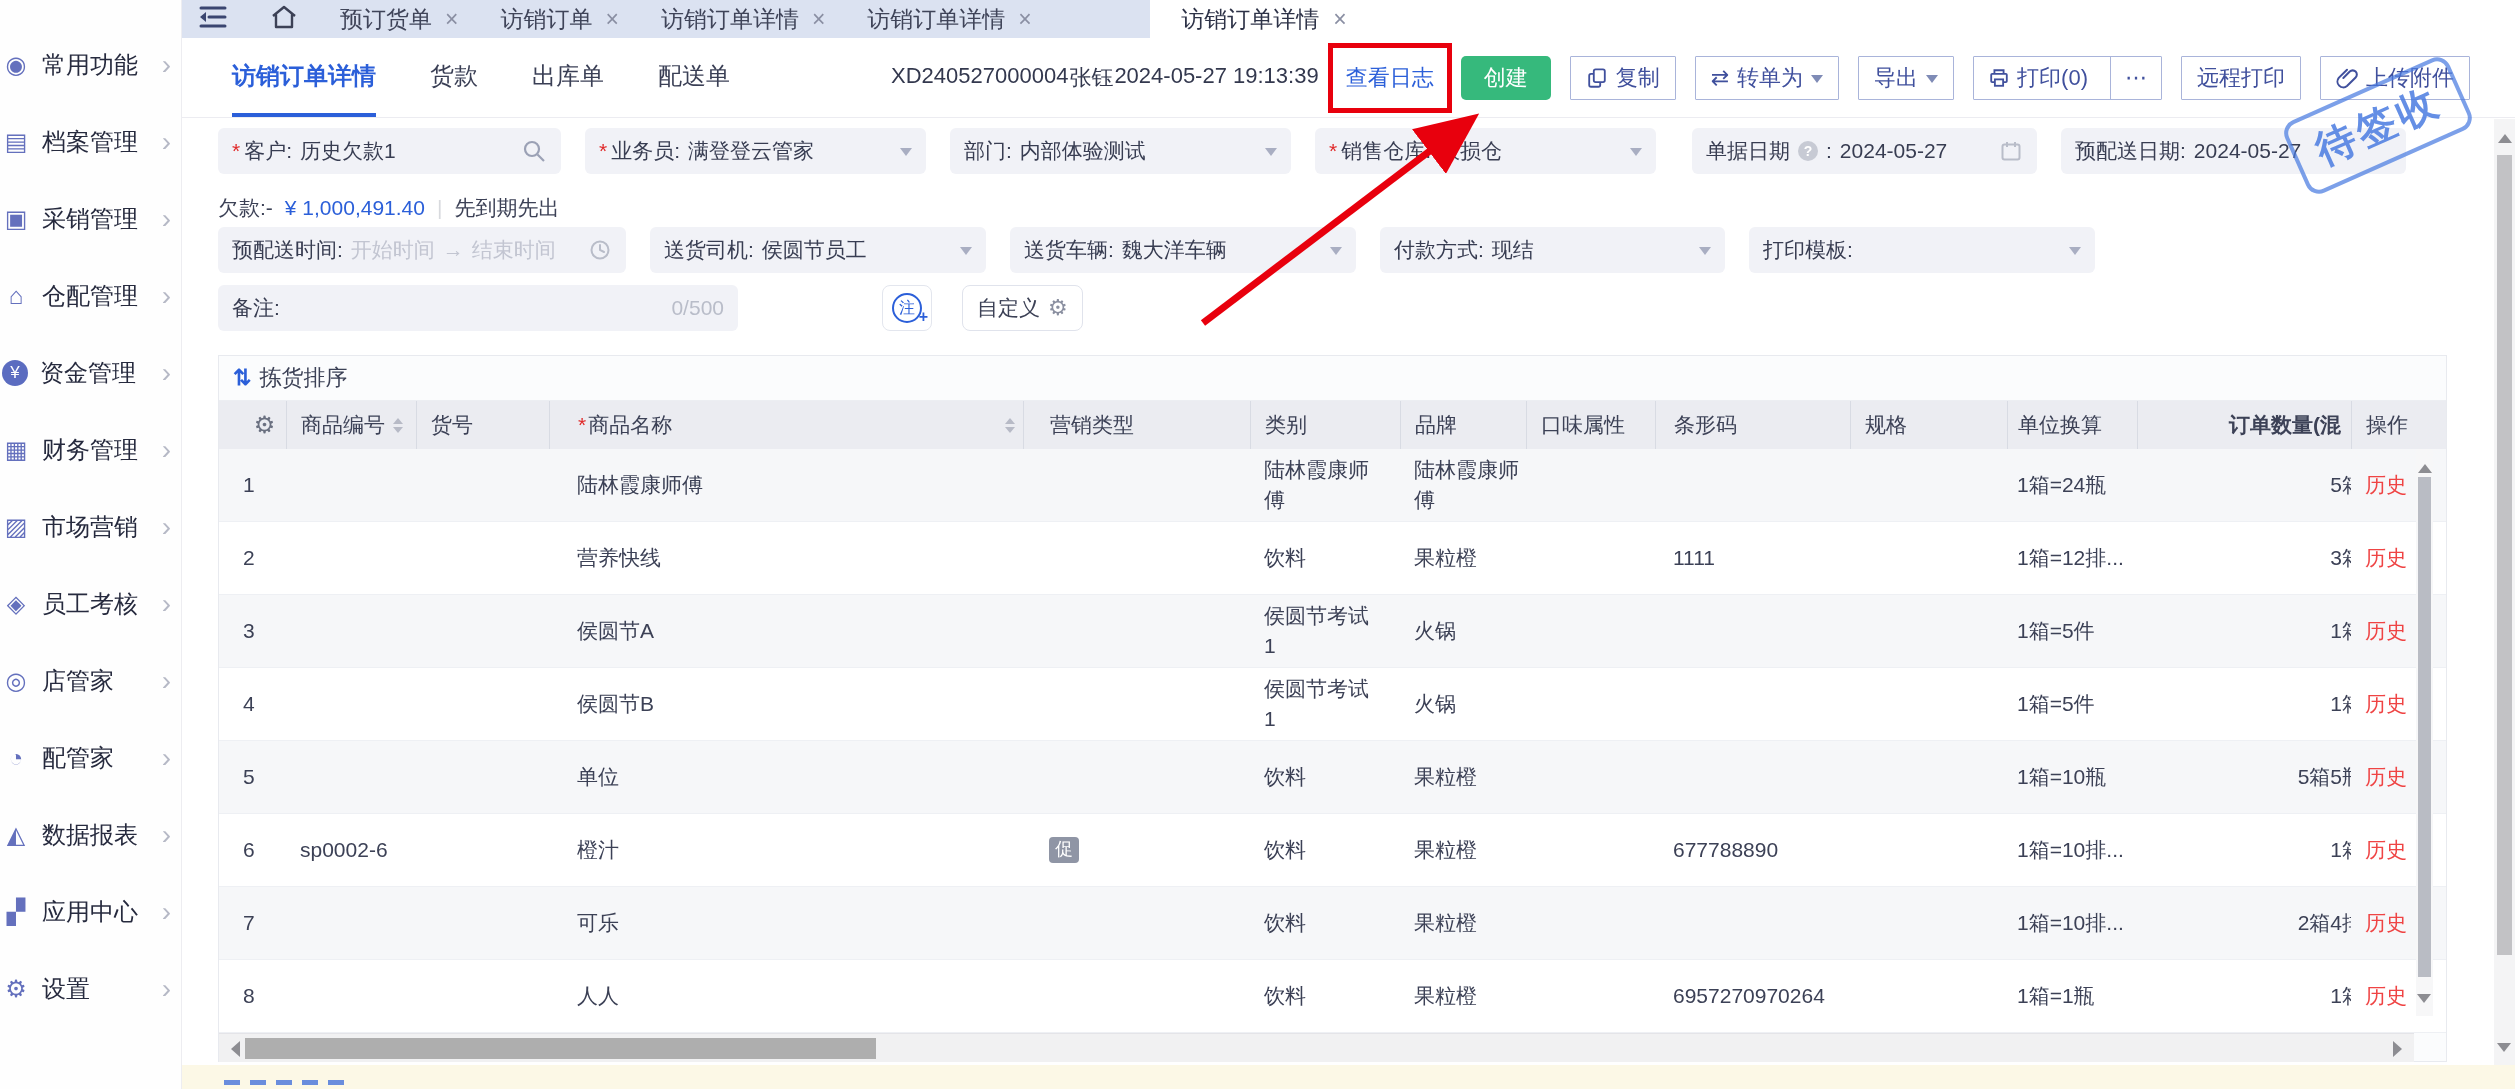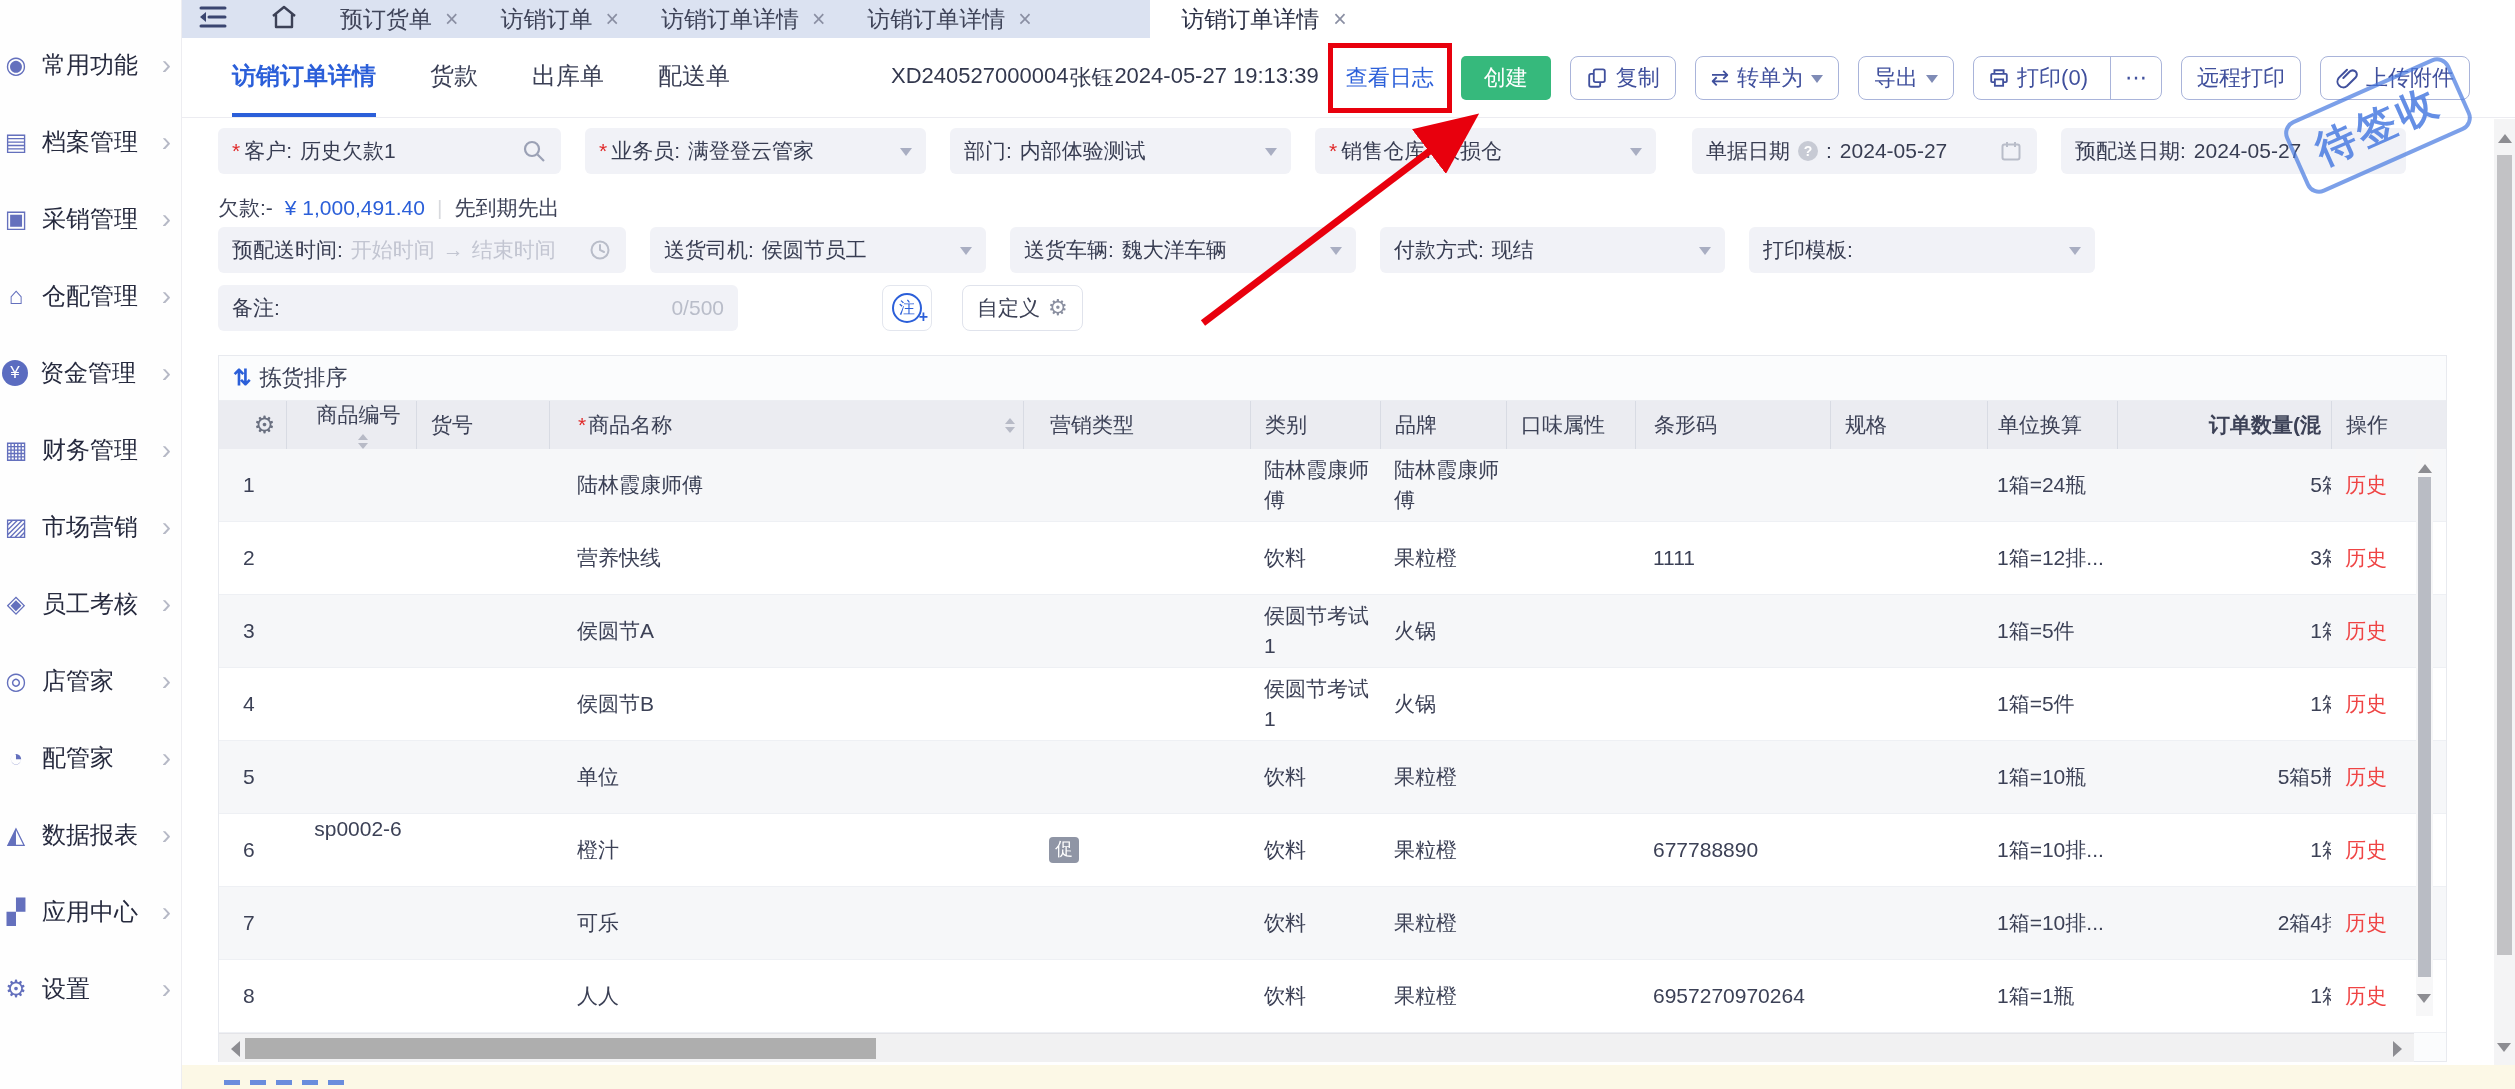--- a/index.html
+++ b/index.html
@@ -25,21 +25,21 @@
 
   
   .toolbar{position:absolute;left:182px;top:38px;width:2333px;height:80px;border-bottom:1px solid #ececf1;display:flex;align-items:center;background:#fff;}
   .subtabs{display:flex;gap:54px;padding-left:50px;height:100%;align-items:stretch;}
   .subtab{display:flex;align-items:center;font-size:24px;color:#3a3f55;border-bottom:4px solid transparent;cursor:pointer;}
   .subtab.active{color:#2b5fd9;border-bottom-color:#2b5fd9;font-weight:700;}
   .toolbar-right{margin-left:auto;display:flex;align-items:center;gap:19px;padding-right:45px;}
   .order-info{display:flex;gap:1px;font-size:22px;color:#33384e;white-space:nowrap;}
   .viewlog{position:relative;color:#2b5fd9;font-size:22px;padding:6px 8px;cursor:pointer;white-space:nowrap;}
   .red-box{position:absolute;left:-10px;top:-14px;right:-10px;bottom:-14px;border:5px solid #e8000d;pointer-events:none;}
-  .btn{height:44px;display:flex;align-items:center;gap:8px;background:#fff;border:1px solid #a9b4da;border-radius:8px;color:#40509d;font-size:22px;padding:0 15px;cursor:pointer;white-space:nowrap;}
+  .btn{height:44px;display:flex;align-items:center;gap:8px;background:#fff;border:1px solid #a9b4da;border-radius:1px;color:#40509d;font-size:22px;padding:0 15px;cursor:pointer;white-space:nowrap;}
   .btn svg{display:block;}
   .btn-green{height:44px;display:flex;align-items:center;background:#36b97c;border:none;border-radius:5px;color:#fff;font-size:22px;padding:0 23px;cursor:pointer;}
   .btn-split{padding:0;}
   .btn-split .seg{display:flex;align-items:center;gap:7px;padding:0 14px;height:100%;}
   .btn-split .seg+.seg{border-left:1px solid #a9b4da;}
   .caret{width:0;height:0;border:6px solid transparent;border-top:8px solid #7f8bb6;margin-top:8px;}
   .caret.gray{border-top-color:#a9aec2;}
 
   
   .formarea{position:absolute;left:182px;top:118px;width:2333px;height:237px;background:#fff;}
@@ -74,26 +74,26 @@
   .th .star{color:#e02a2a;margin-right:2px;}
   .sorts{display:inline-flex;flex-direction:column;margin-left:8px;}
   .sorts i{display:block;width:0;height:0;border:5px solid transparent;}
   .sorts .up{border-bottom:6px solid #b7bac6;margin-bottom:3px;}
   .sorts .dn{border-top:6px solid #b7bac6;}
   .th-gear{justify-content:center;padding-left:0;font-size:24px;color:#6a7080;}
   .tr{display:flex;align-items:center;height:73px;border-bottom:1px solid #eef0f4;font-size:21px;color:#3c4156;background:#fff;}
   .tr:nth-child(odd){background:#f6f7f9;}
   .td{padding-left:14px;overflow:hidden;display:flex;align-items:center;height:100%;word-break:break-all;line-height:30px;}
   .c-num{width:67px;padding-left:24px;}
-  .c-code{width:130px;flex-direction:column;}
+  .c-code{width:130px;}
   .c-itemno{width:133px;}
   .c-name{width:474px;padding-left:28px;}
   .c-mkt{width:227px;padding-left:26px;}
   .c-cat{width:130px;padding-right:6px;}
-  .c-brand{width:126px;padding-right:6px;}
+  .c-brand{width:126px;padding-right:6px;margin-left:20px;}
   .c-flavor{width:129px;}
   .c-barcode{width:195px;padding-left:18px;}
   .c-spec{width:157px;}
   .c-unit{width:130px;padding-left:10px;}
   .c-qty{width:214px;justify-content:flex-end;overflow:visible;padding-left:0;}
   .c-qty span{white-space:nowrap;margin-right:-12px;}
   .th.c-qty{padding-right:10px;font-weight:bold;}
   .c-action{width:83px;position:relative;}
   .tr:nth-child(odd) .c-action{background:#f6f7f9;}
   .tr:nth-child(even) .c-action{background:#fff;}

